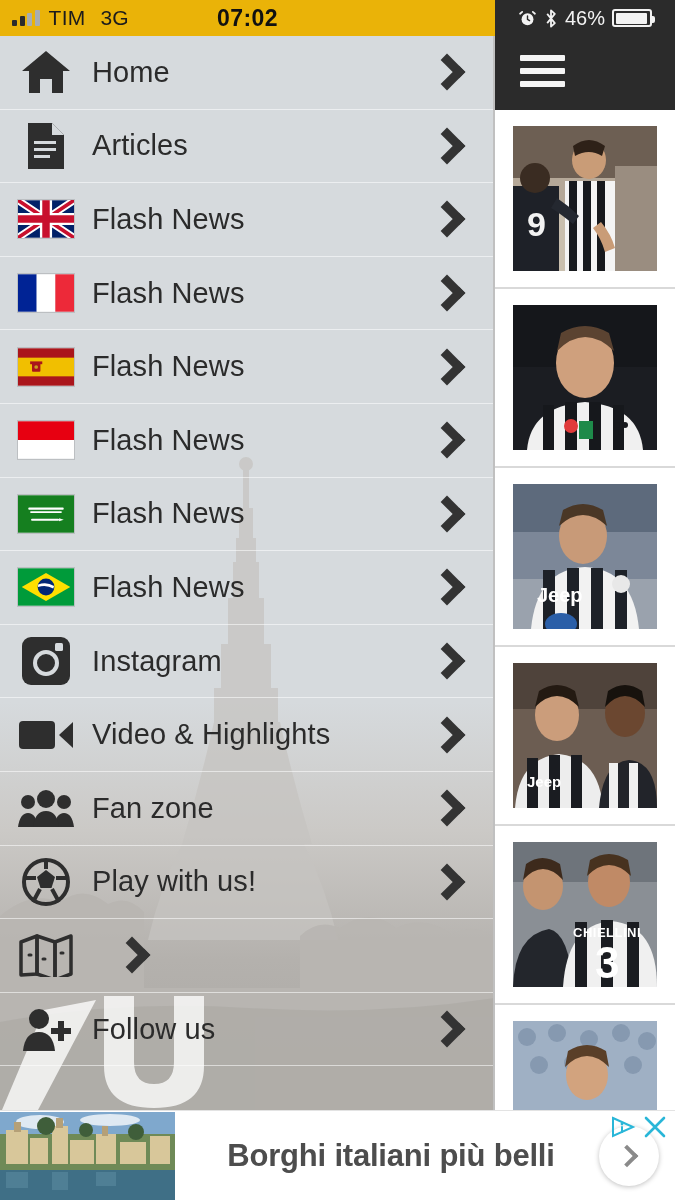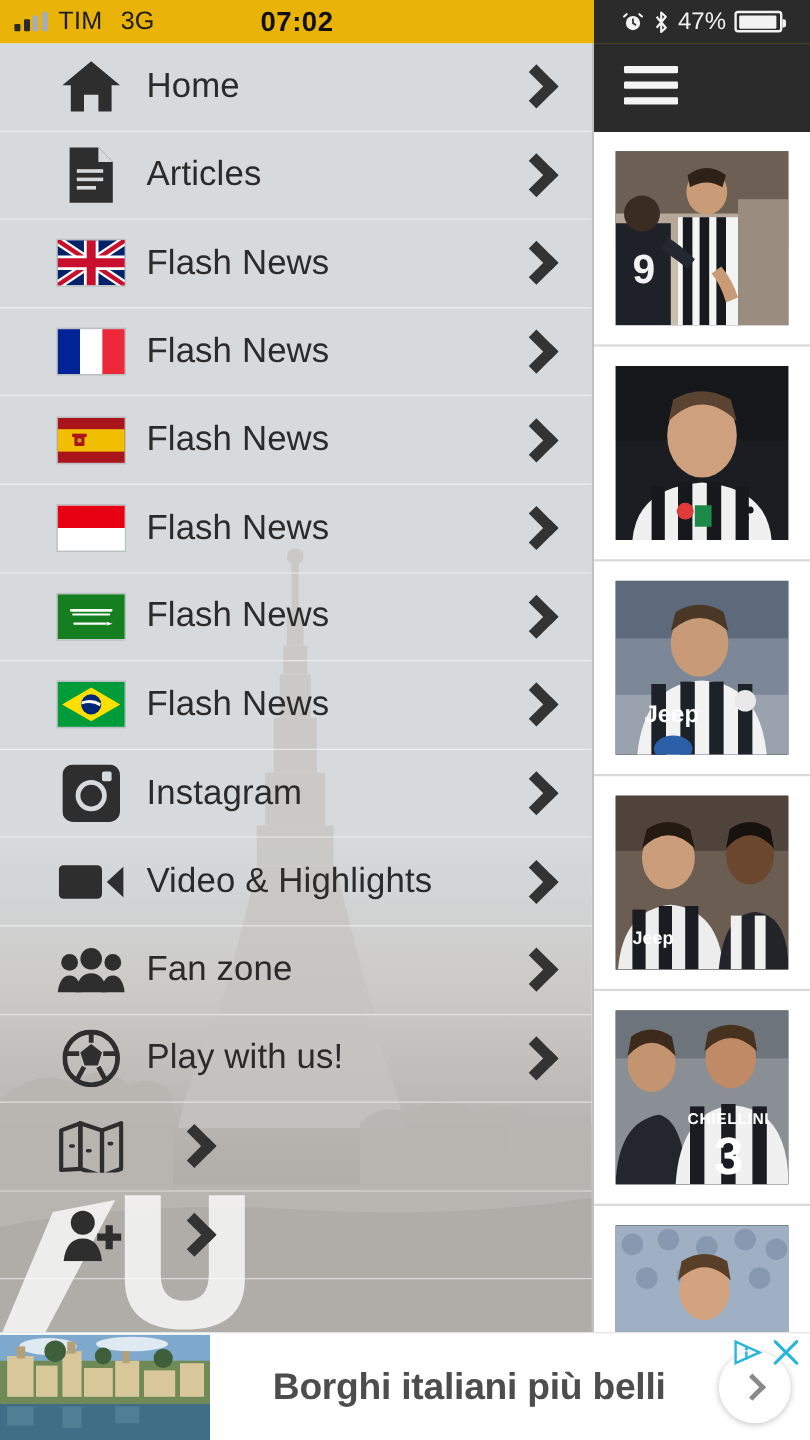--- a/index.html
+++ b/index.html
@@ -81,21 +81,20 @@
     background:linear-gradient(to bottom,#d6dadd 0%,#d6dadd 62%,#cbc9c6 74%,#b4b1ad 86%,#a9a7a3 100%);
     border-right:2px solid #c0c0c0;
   }
   .drawer-bg { position:absolute; inset:0; z-index:0; }
   .drawer-bg svg { display:block; width:495px; height:1074px; }
   .menu { position:absolute; top:0; left:0; width:495px; z-index:2; }
   .row {
     position:relative; height:73.6px; width:495px;
     display:flex; align-items:center;
     border-bottom:1.5px solid rgba(255,255,255,0.55);
-    padding-left:30px;
   }
   .row-ico {
     width:92px; flex:0 0 92px; display:flex; align-items:center; justify-content:center;
   }
   .row-ico svg { display:block; }
   .row-label {
     flex:1 1 auto; font-size:29px; color:#2b2b2b; letter-spacing:.1px;
     white-space:nowrap;
   }
   .row-chev { width:88px; flex:0 0 88px; display:flex; align-items:center; justify-content:center; }
@@ -157,21 +156,21 @@
           <circle cx="12" cy="13.5" r="7.5" fill="#f2f2f2" stroke="none"></circle>
           <path d="M12 9.5v4.2l2.6 1.6" stroke="#2b2b2b" stroke-width="1.8" stroke-linecap="round"></path>
           <path d="M5.3 4.2 2.6 6.6M18.7 4.2l2.7 2.4" stroke-linecap="round"></path>
         </svg>
       </span>
       <span>
         <svg width="14" height="21" viewBox="0 0 14 22" fill="none" stroke="#f2f2f2" stroke-width="1.9" stroke-linejoin="round">
           <path d="M3 6.2 11 15.8 7 19.5V2.5l4 3.7L3 15.8"></path>
         </svg>
       </span>
-      <span class="sb-batt-pct">47%</span>
+      <span class="sb-batt-pct">46%</span>
       <span class="batt">
           <span style="width:94%"></span>
         </span>
     </div>
   </div>
 
   <div class="content-pane">
     <div class="content-header">
       <div class="hamburger">
           <i></i>
@@ -563,20 +562,21 @@
       </div>
 
       <div class="row">
         <span class="row-ico">
           <svg width="52" height="44" viewBox="0 0 52 44" fill="#2e2e2e">
             <circle cx="19" cy="12" r="10"></circle>
             <path d="M3 44q2-19 16-19t16 19z"></path>
             <path d="M38 14h6v7h7v6h-7v7h-6v-7h-7v-6h7z"></path>
           </svg>
         </span>
+        <span class="row-label">Follow us</span>
         <span class="row-chev">
             <i class="chev"></i>
           </span>
       </div>
 
     </div>
   </div>
 
   <div class="adbar">
     <div class="ad-thumb">

